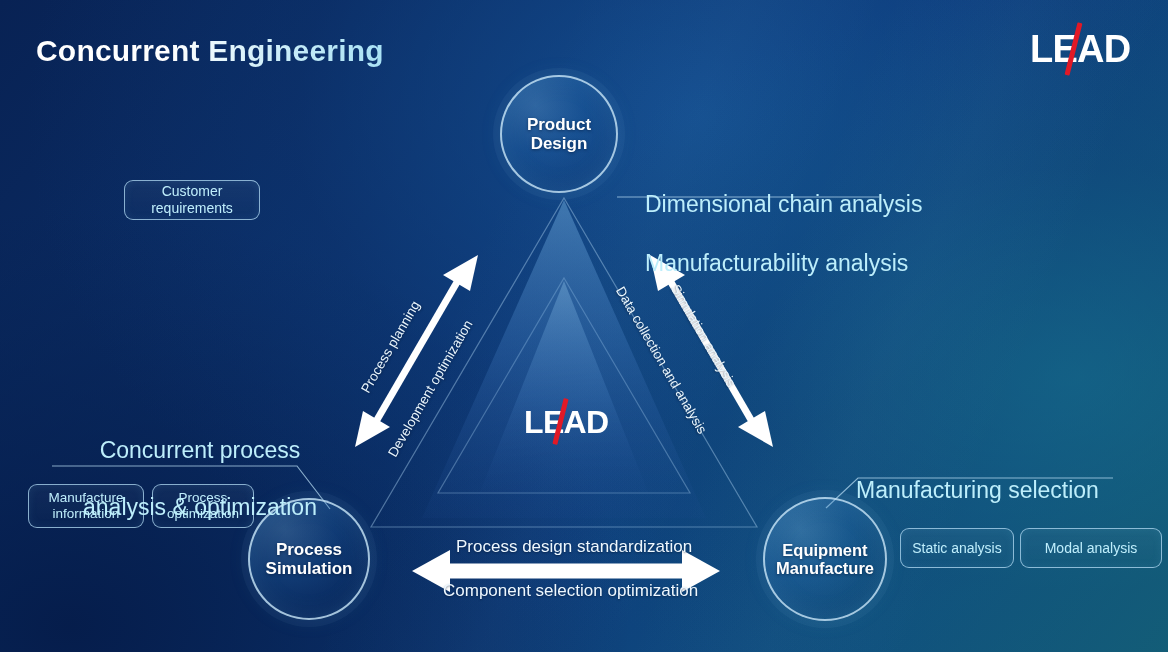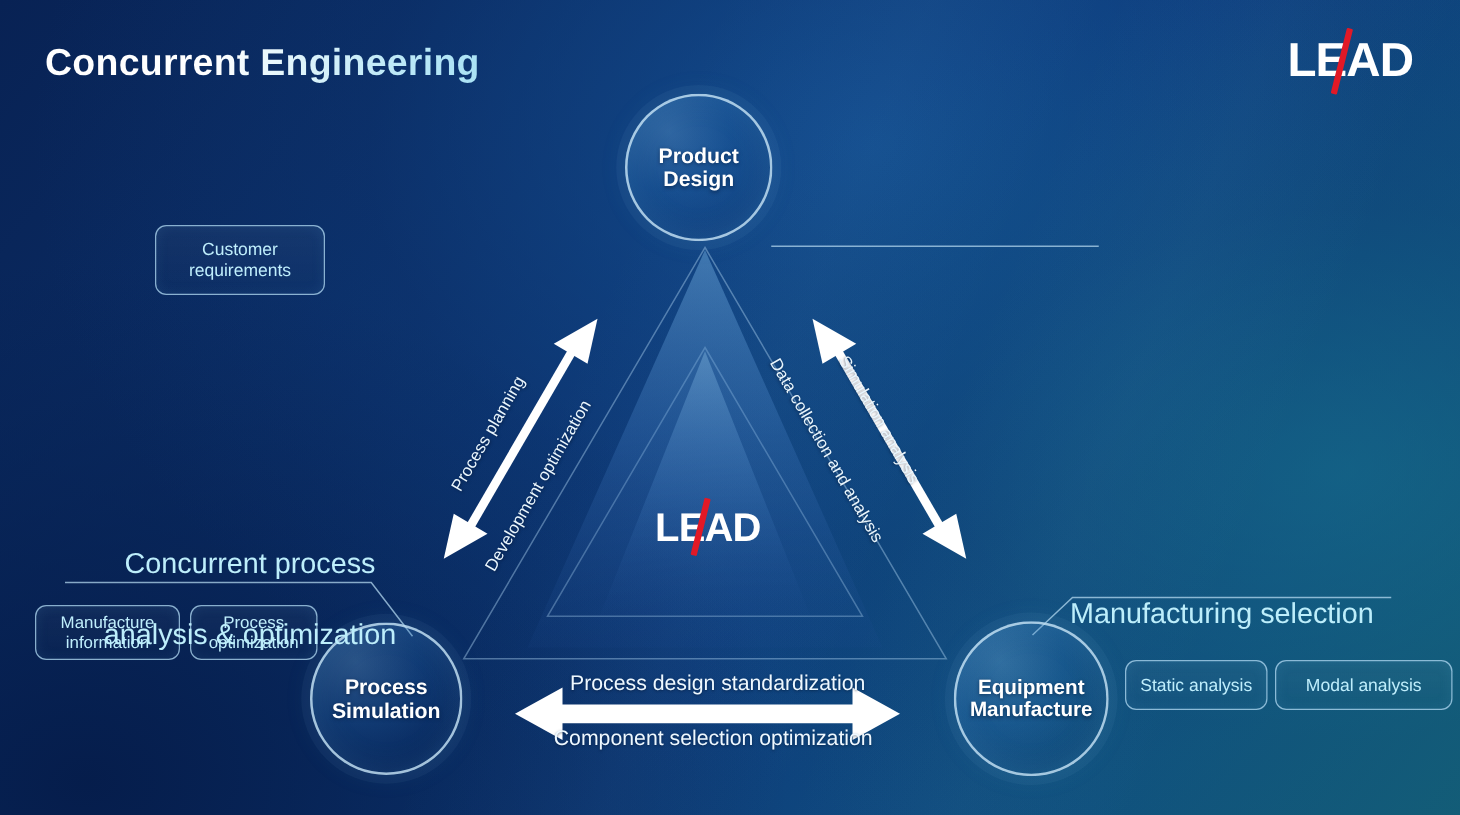--- a/index.html
+++ b/index.html
@@ -168,21 +168,21 @@
     </div>
   </div>
 
   <div class="node" style="left:763px; top:497px; width:124px; height:124px; font-size:16.5px;">
     <div>
       <span>Equipment</span>
       <span>Manufacture</span>
     </div>
   </div>
 
-  <div class="chip" style="left:124px; top:180px; width:136px; height:56px;">
+  <div class="chip" style="left:124px; top:180px; width:136px; height:40px;">
     <div>
       <span>Customer</span>
       <span>requirements</span>
     </div>
   </div>
 
 
   <div class="chip" style="left:28px; top:484px; width:116px; height:44px; font-size:13.5px;">
     <div>
       <span>Manufacture</span>
@@ -198,20 +198,24 @@
   </div>
 
   <div class="chip" style="left:900px; top:528px; width:114px; height:40px; font-size:14px;">
     <span>Static analysis</span>
   </div>
 
   <div class="chip" style="left:1020px; top:528px; width:142px; height:40px; font-size:14px;">
     <span>Modal analysis</span>
   </div>
 
+  <div class="callout" style="left:645px; top:164px; font-size:23px;">
+    <div>Dimensional chain analysis</div>
+    <div style="margin-top:5px;">Manufacturability analysis</div>
+  </div>
 
   <div class="callout" style="left:50px; top:410px; font-size:23px; width:300px; text-align:center;">
     <div>Concurrent process</div>
     <div style="margin-top:3px;">analysis &amp; optimization</div>
   </div>
 
   <div class="callout" style="left:856px; top:450px; font-size:23px;">
     <div>Manufacturing selection</div>
   </div>
 

